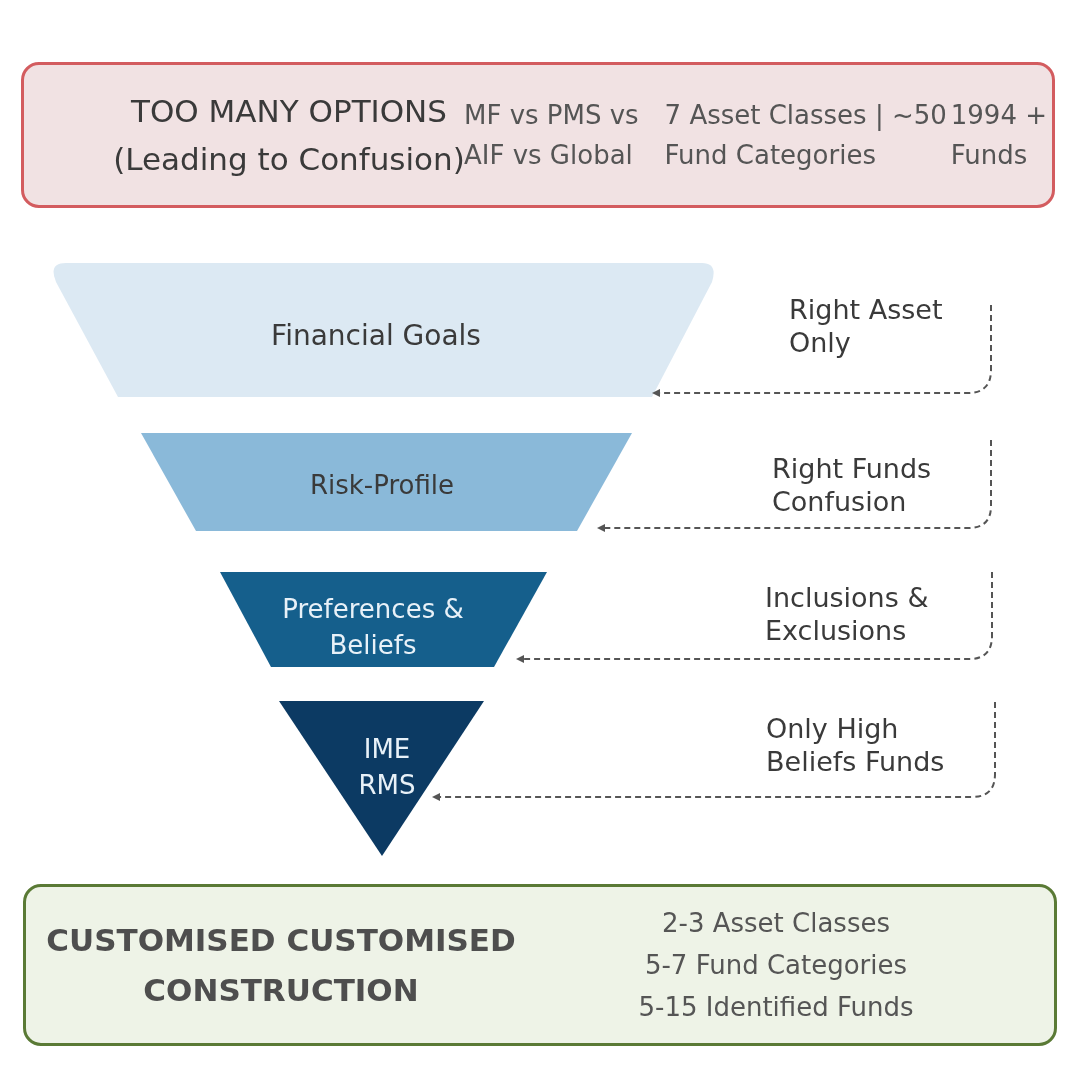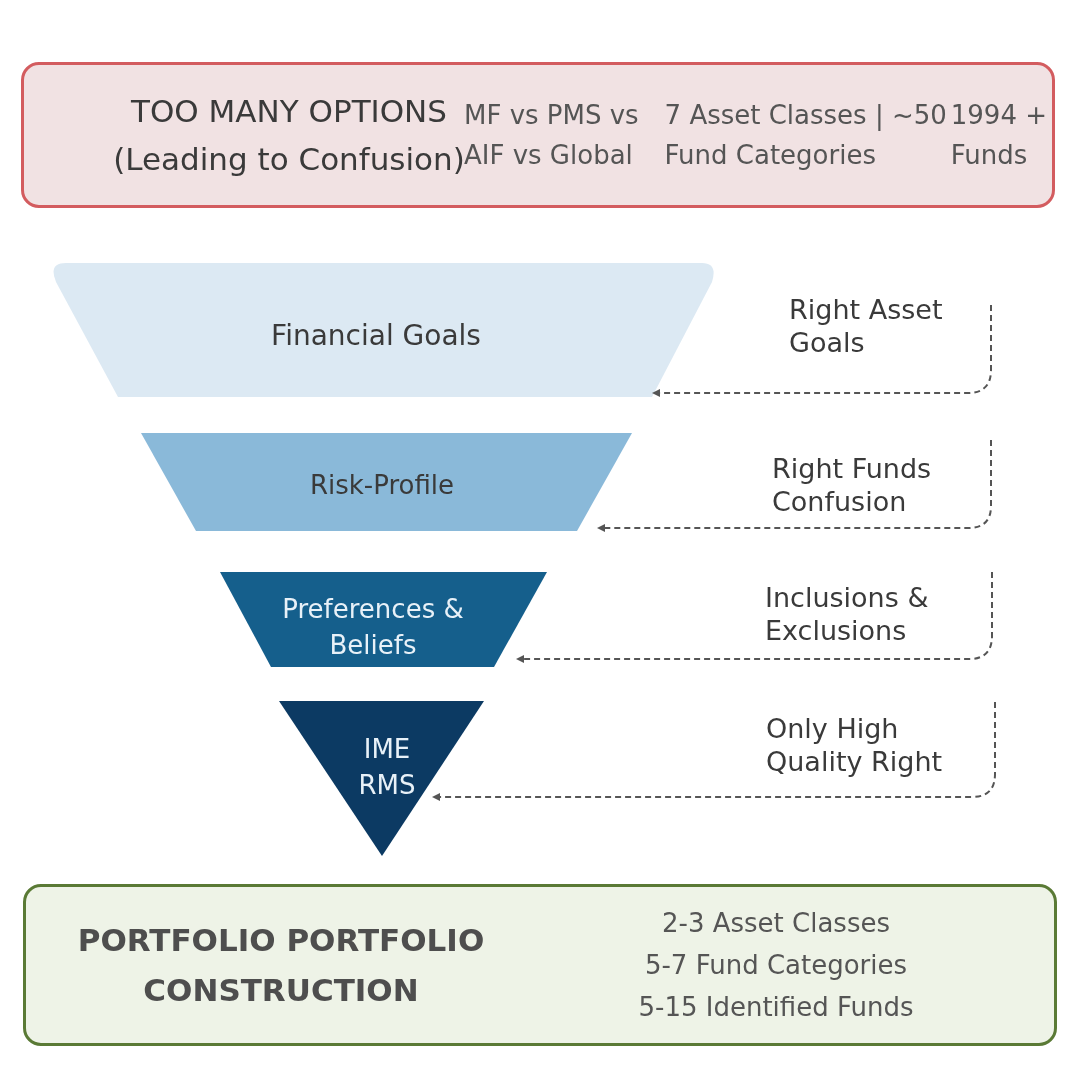--- a/index.html
+++ b/index.html
@@ -64,38 +64,38 @@
   <div>Preferences &amp;</div>
   <div>Beliefs</div>
 </div>
 <div class="stage-label" style="left:307px; top:731px; width:160px; color:#e8f1f8;">
   <div>IME</div>
   <div>RMS</div>
 </div>
 
 <div class="side-label" style="left:765px; top:293px;margin-left:24px;">
   <div>Right Asset</div>
-  <div>Goals</div>
+  <div>Only</div>
 </div>
 <div class="side-label" style="left:772px; top:452px;">
   <div>Right Funds</div>
   <div>Confusion</div>
 </div>
 <div class="side-label" style="left:765px; top:581px;">
   <div>Inclusions &amp;</div>
   <div>Exclusions</div>
 </div>
 <div class="side-label" style="left:766px; top:712px;">
   <div>Only High</div>
-  <div>Quality Right</div>
+  <div>Beliefs Funds</div>
 </div>
 
 <div class="box bottom-box">
   <div class="bottom-left">
-    <div>PORTFOLIO PORTFOLIO</div>
+    <div>CUSTOMISED CUSTOMISED</div>
     <div>CONSTRUCTION</div>
   </div>
   <div class="bottom-right">
     <div>2-3 Asset Classes</div>
     <div>5-7 Fund Categories</div>
     <div>5-15 Identified Funds</div>
   </div>
 </div>
 
 </body></html>

